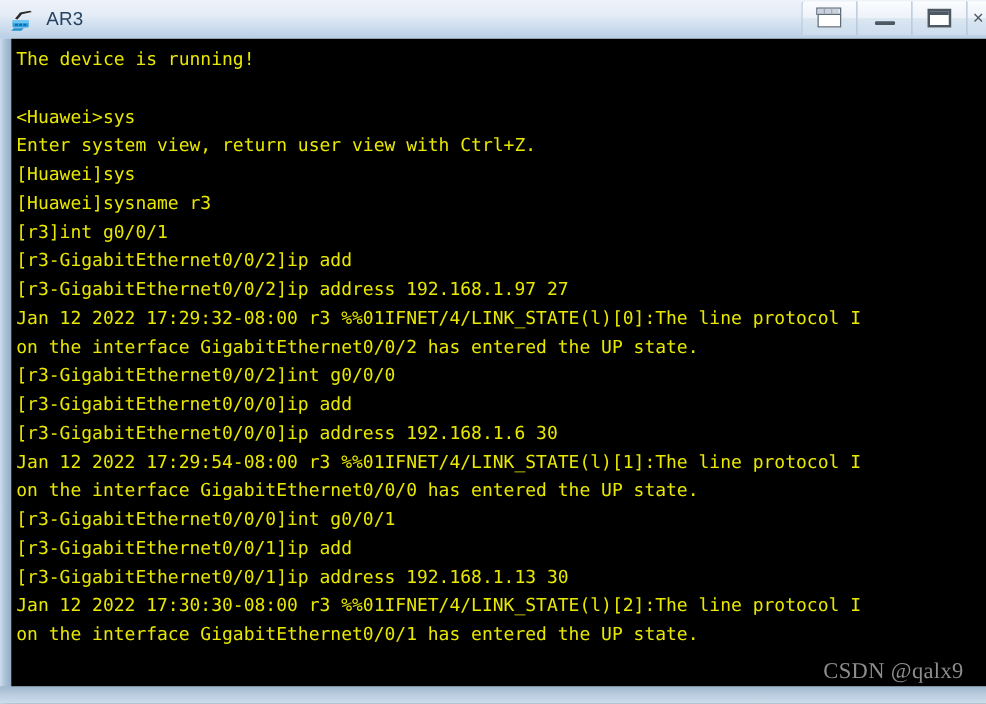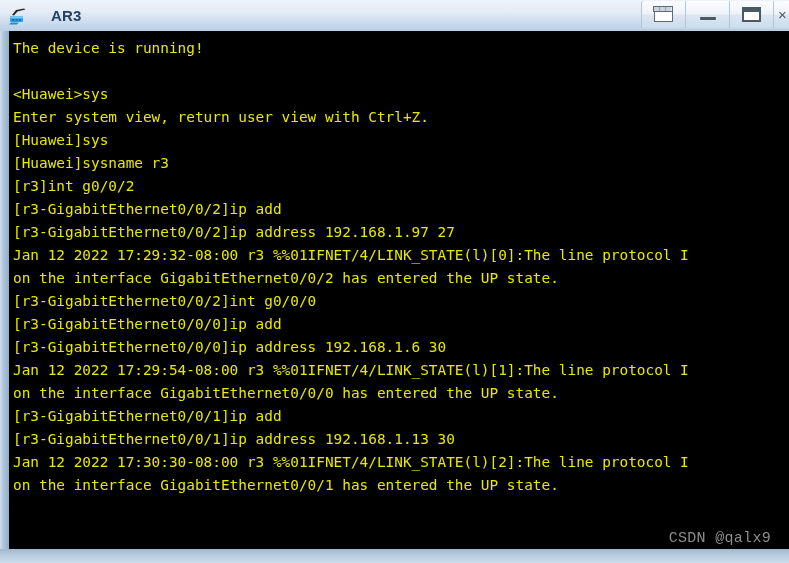--- a/index.html
+++ b/index.html
@@ -33,23 +33,22 @@
     background: linear-gradient(to bottom,
         #eef3fa 0%, #e4ecf6 38%, #d3e1f0 62%, #b9cfe5 100%);
     display: flex;
     align-items: center;
     box-sizing: border-box;
     padding-left: 8px;
   }
   .title-left {
     display: flex;
     align-items: center;
-    gap: 23px;
+    gap: 9px;
     height: 100%;
-    font-weight: bold;
   }
   .app-icon {
     width: 20px;
     height: 20px;
     position: relative;
     flex: 0 0 auto;
   }
   .app-title {
     font-size: 15px;
     color: #26425f;
@@ -157,22 +156,22 @@
     letter-spacing: 0px;
     height: 23px;
   }
   .line.blank { color: transparent; }
 
   .watermark {
     position: absolute;
     right: 18px;
     bottom: 16px;
     color: #8d8d8d;
-    font-size: 15px;
-    font-family: Liberation Mono, monospace;
+    font-size: 18px;
+    font-family: Liberation Serif, serif;
     letter-spacing: 0.3px;
     margin-left: 48px;
   }
 
   
   .left-strip {
     position: absolute;
     left: 0; top: 31px;
     width: 9px; height: 532px;
     background: linear-gradient(to right, #cfdced 0%, #aac1d6 45%, #93adc6 100%);
@@ -231,30 +230,31 @@
   <div class="left-strip"></div>
   <div class="bottom-strip"></div>
 
   <div class="term" id="terminal-output">
       <div class="line">The device is running!</div>
       <div class="line blank"> </div>
       <div class="line">&lt;Huawei&gt;sys</div>
       <div class="line">Enter system view, return user view with Ctrl+Z.</div>
       <div class="line">[Huawei]sys</div>
       <div class="line">[Huawei]sysname r3</div>
-      <div class="line">[r3]int g0/0/2</div>
+      <div class="line">[r3]int g0/0/1</div>
       <div class="line">[r3-GigabitEthernet0/0/2]ip add</div>
       <div class="line">[r3-GigabitEthernet0/0/2]ip address 192.168.1.97 27</div>
       <div class="line">Jan 12 2022 17:29:32-08:00 r3 %%01IFNET/4/LINK_STATE(l)[0]:The line protocol I</div>
       <div class="line">on the interface GigabitEthernet0/0/2 has entered the UP state.</div>
       <div class="line">[r3-GigabitEthernet0/0/2]int g0/0/0</div>
       <div class="line">[r3-GigabitEthernet0/0/0]ip add</div>
       <div class="line">[r3-GigabitEthernet0/0/0]ip address 192.168.1.6 30</div>
       <div class="line">Jan 12 2022 17:29:54-08:00 r3 %%01IFNET/4/LINK_STATE(l)[1]:The line protocol I</div>
       <div class="line">on the interface GigabitEthernet0/0/0 has entered the UP state.</div>
+      <div class="line">[r3-GigabitEthernet0/0/0]int g0/0/1</div>
       <div class="line">[r3-GigabitEthernet0/0/1]ip add</div>
       <div class="line">[r3-GigabitEthernet0/0/1]ip address 192.168.1.13 30</div>
       <div class="line">Jan 12 2022 17:30:30-08:00 r3 %%01IFNET/4/LINK_STATE(l)[2]:The line protocol I</div>
       <div class="line">on the interface GigabitEthernet0/0/1 has entered the UP state.</div>
     </div>
 
   <div class="watermark">CSDN @qalx9</div>
 
 </div>
 

